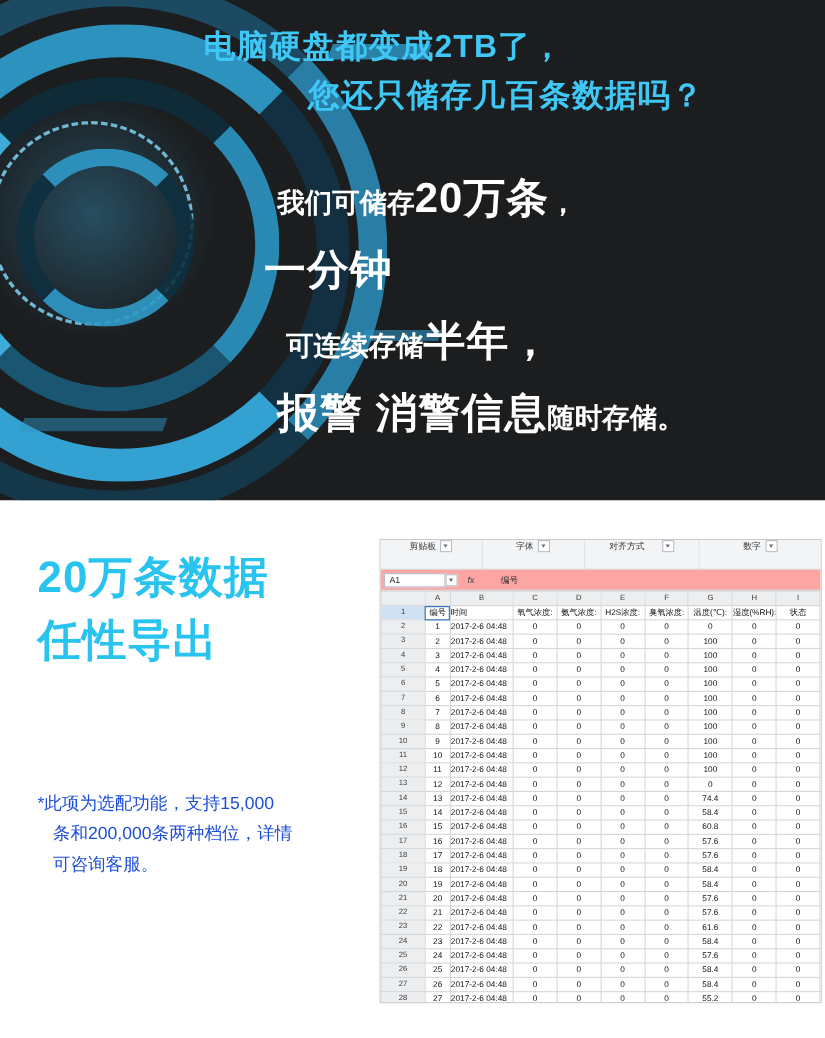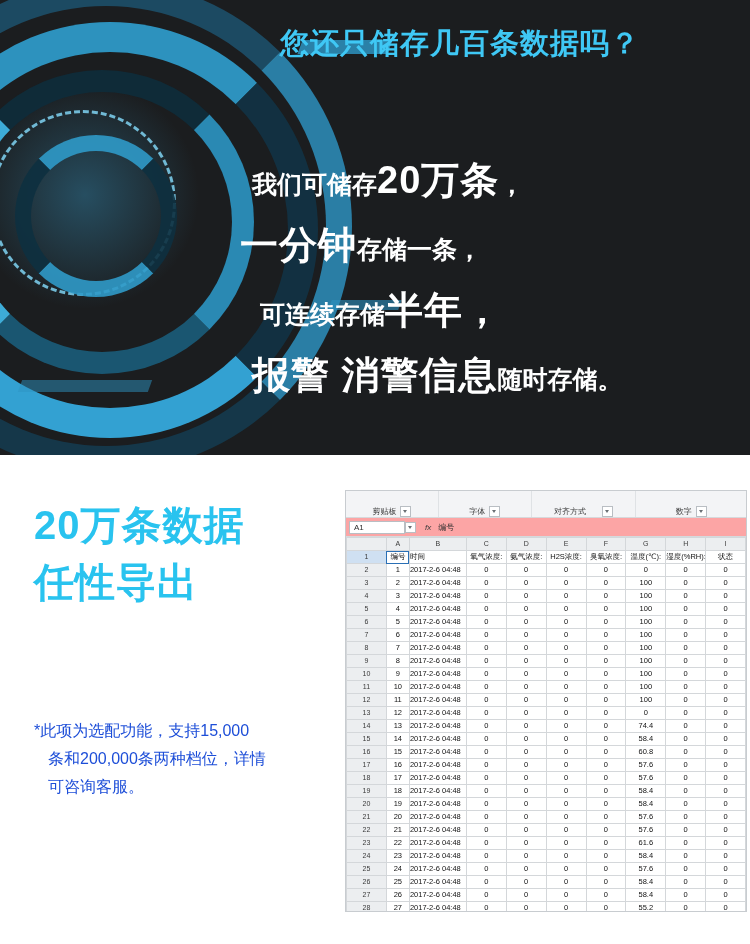--- a/index.html
+++ b/index.html
@@ -75,32 +75,32 @@
   
   .xl{
     position:absolute;left:345px;top:490px;width:400px;height:420px;
     background:#ffffff;border:1px solid #c8ccd0;overflow:hidden;
     font-family:"Liberation Sans","DejaVu Sans",sans-serif;
   }
   .xl-ribbon{
     height:26px;background:#f3f4f6;border-bottom:1px solid #d6d9dc;
     display:flex;align-items:center;font-size:8px;color:#3b3b3b;
   }
-  .rgroup{display:flex;align-items:flex-end;justify-content:center;border-right:1px solid #dfe2e5;height:100%;}
+  .rgroup{display:flex;align-items:flex-start;justify-content:center;border-right:1px solid #dfe2e5;height:100%;}
   .rg1{width:92px;}.rg2{width:92px;}.rg3{width:104px;gap:12px;}.rg4{width:110px;border-right:none;}
   .rgroup .cap{margin-right:4px;}
   .dd{width:9px;height:9px;border:1px solid #b9bec3;background:#fff;display:inline-block;position:relative;}
   .dd:after{content:"";position:absolute;left:2px;top:3px;border-left:2.5px solid transparent;border-right:2.5px solid transparent;border-top:3px solid #6a6f74;}
 
   .xl-formula{
     height:18px;background:#fca5a5;border-bottom:1px solid #d6d9dc;
     display:flex;align-items:center;font-size:8px;color:#2f2f2f;
   }
   .namebox{width:56px;height:13px;margin-left:3px;background:#fff;border:1px solid #b9bec3;display:flex;align-items:center;padding-left:4px;box-sizing:border-box;}
-  .fx{margin:0 7px 0 9px;font-style:italic;color:#3a3a3a;}
+  .fx{margin:0 24px 0 9px;font-style:italic;color:#3a3a3a;}
   .fbar{flex:1;}
 
   .xl-grid{font-size:7.5px;color:#111;}
   table.sheet{border-collapse:collapse;width:100%;table-layout:fixed;}
   table.sheet th,table.sheet td{
     border:1px solid #d4d7da;padding:0;height:12px;line-height:12px;
     overflow:hidden;white-space:nowrap;
   }
   table.sheet thead th{
     background:#eceef0;color:#3a3a3a;font-weight:normal;text-align:center;font-size:7px;
@@ -125,32 +125,32 @@
       <div class="ring r2"></div>
       <div class="ring r3"></div>
       <div class="ring r4"></div>
       <div class="ring r5"></div>
     </div>
     <div class="bar b1"></div>
     <div class="bar b2"></div>
     <div class="bar b3"></div>
 
     <div class="hero-head">
+      <span>电脑硬盘都变成2TB了，</span>
       <span class="l2">您还只储存几百条数据吗？</span>
     </div>
 
     <div class="hero-body">
       <div class="line ln1">
         <span class="sm">我们可储存</span>
         <span class="lg">20万条</span>
         <span class="sm">，</span>
       </div>
       <div class="line ln2">
         <span class="lg">一分钟</span>
-        <span class="sm">存储一条，</span>
       </div>
       <div class="line ln3">
         <span class="sm">可连续存储</span>
         <span class="lg">半年，</span>
       </div>
       <div class="line ln4">
         <span class="lg">报警 消警信息</span>
         <span class="sm">随时存储。</span>
       </div>
     </div>

